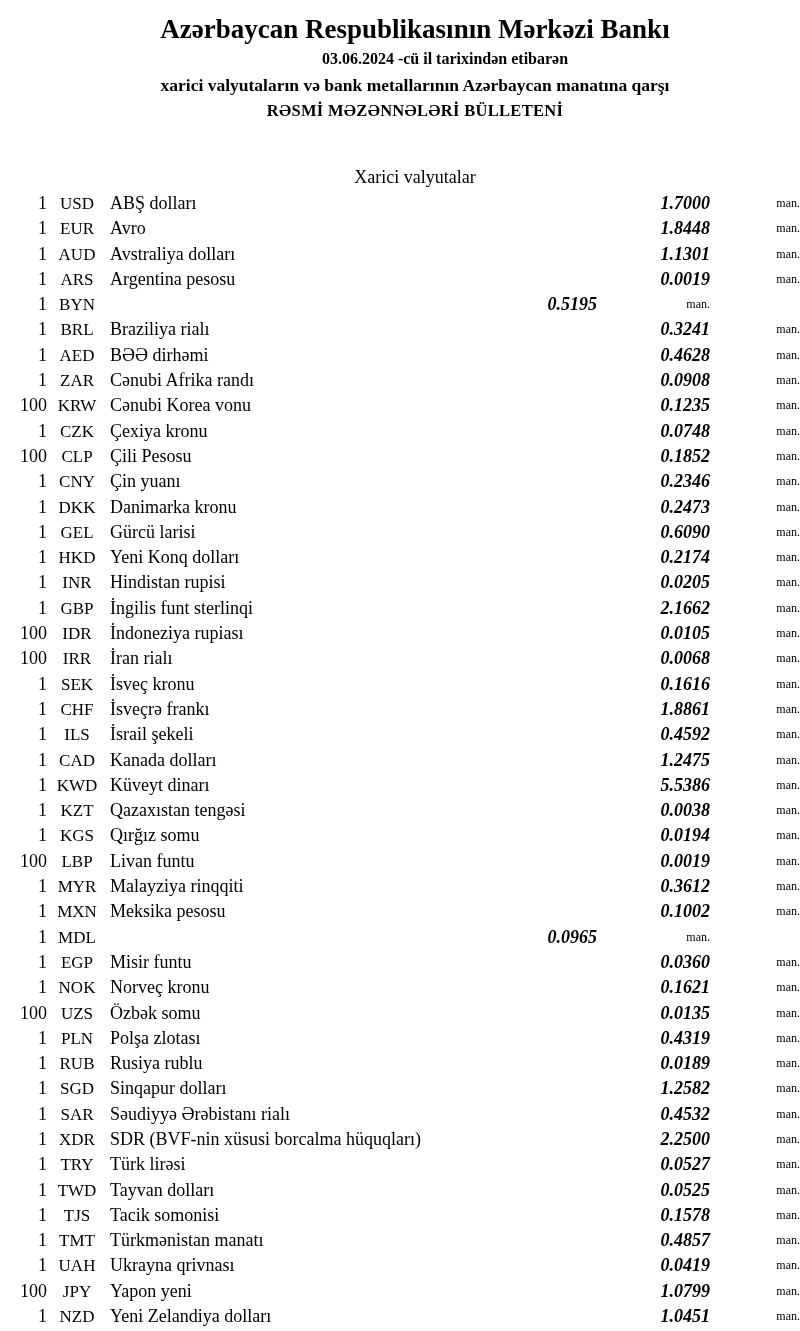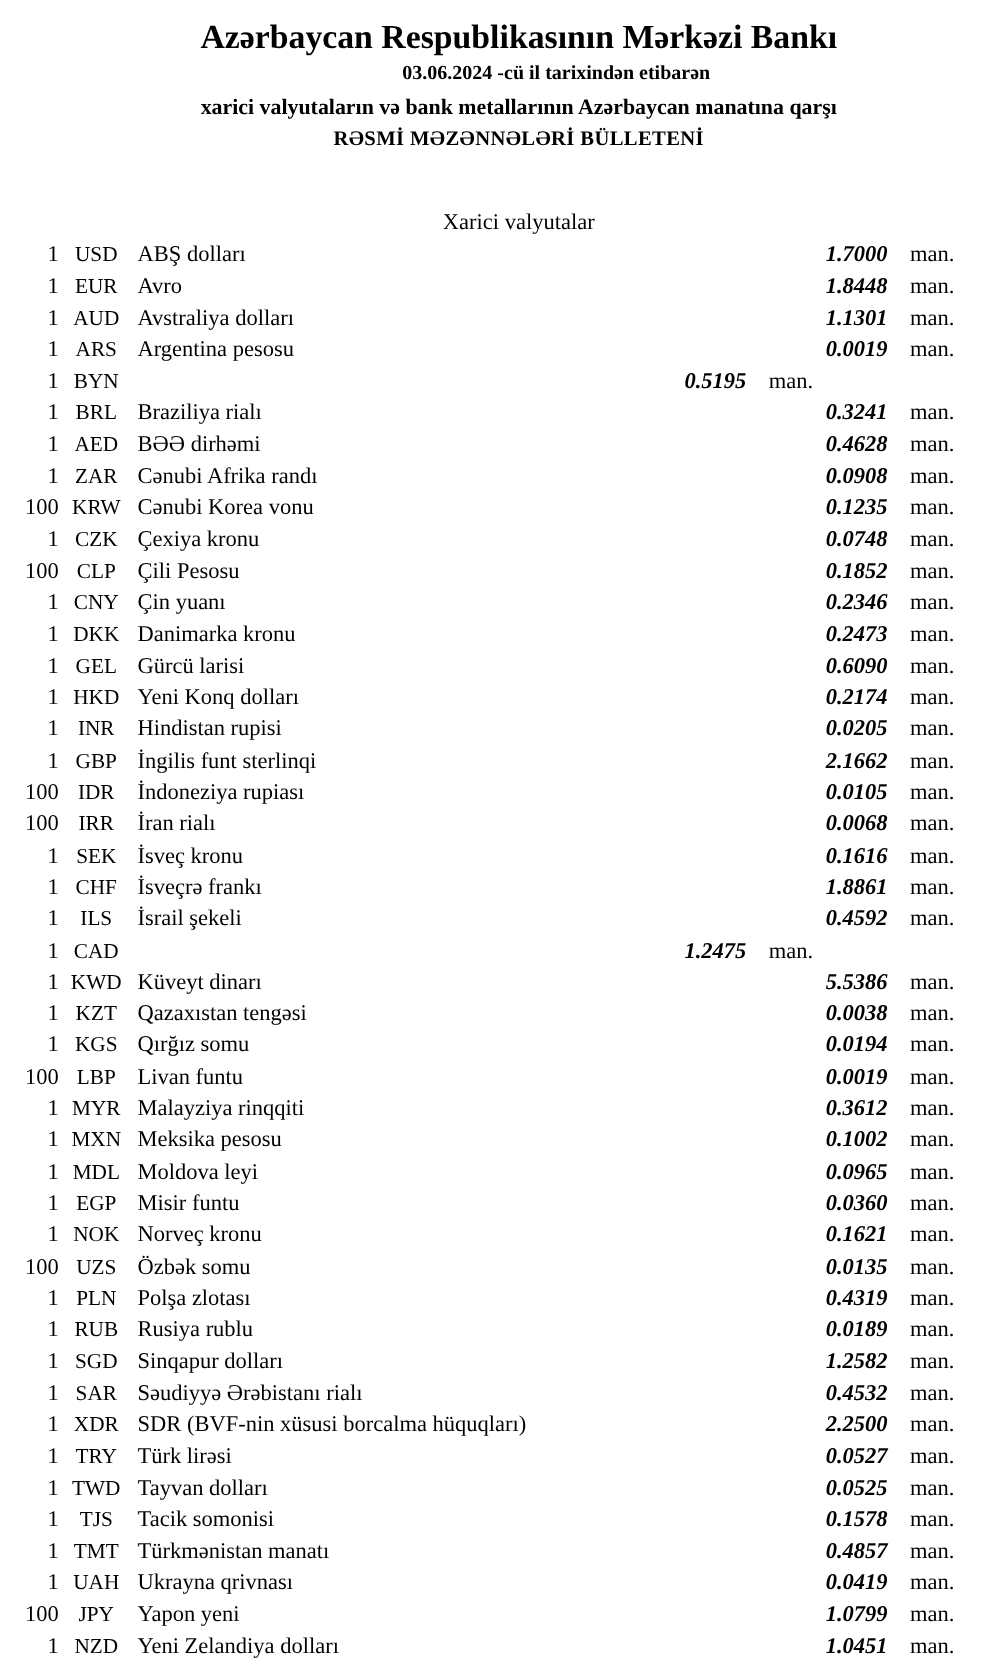--- a/index.html
+++ b/index.html
@@ -25,21 +25,21 @@
   .row {
     display:grid;
     grid-template-columns:47px 60px 1fr 113px 90px;
     height:25.3px;
   }
   .row span { line-height:25.3px; white-space:nowrap; overflow:visible; }
   .qty  { text-align:right;  font-size:18px; }
   .code { text-align:center; font-size:17px; }
   .name { text-align:left;   font-size:18px; padding-left:3px; }
   .rate { text-align:right;  font-size:18px; font-weight:bold; font-style:italic; }
-  .unit { text-align:left;   font-size:18px; padding-left:18px; }
+  .unit { text-align:right;   font-size:12px; padding-left:18px; }
 </style>
 </head>
 <body>
 
 <div class="page">
   <div class="doc-header">
     <div class="doc-title">Azərbaycan Respublikasının Mərkəzi Bankı</div>
     <div class="doc-date">03.06.2024  -cü il tarixindən etibarən</div>
     <div class="doc-subtitle">xarici valyutaların və bank metallarının Azərbaycan manatına qarşı</div>
     <div class="doc-bulletin">RƏSMİ MƏZƏNNƏLƏRİ BÜLLETENİ</div>
@@ -197,20 +197,21 @@
       <div class="row">
         <span class="qty">1</span>
         <span class="code">ILS</span>
         <span class="name">İsrail şekeli</span>
         <span class="rate">0.4592</span>
         <span class="unit">man.</span>
       </div>
       <div class="row">
         <span class="qty">1</span>
         <span class="code">CAD</span>
+        <span class="name">Kanada dolları</span>
         <span class="rate">1.2475</span>
         <span class="unit">man.</span>
       </div>
       <div class="row">
         <span class="qty">1</span>
         <span class="code">KWD</span>
         <span class="name">Küveyt dinarı</span>
         <span class="rate">5.5386</span>
         <span class="unit">man.</span>
       </div>
@@ -245,21 +246,20 @@
       <div class="row">
         <span class="qty">1</span>
         <span class="code">MXN</span>
         <span class="name">Meksika pesosu</span>
         <span class="rate">0.1002</span>
         <span class="unit">man.</span>
       </div>
       <div class="row">
         <span class="qty">1</span>
         <span class="code">MDL</span>
-        <span class="name">Moldova leyi</span>
         <span class="rate">0.0965</span>
         <span class="unit">man.</span>
       </div>
       <div class="row">
         <span class="qty">1</span>
         <span class="code">EGP</span>
         <span class="name">Misir funtu</span>
         <span class="rate">0.0360</span>
         <span class="unit">man.</span>
       </div>

